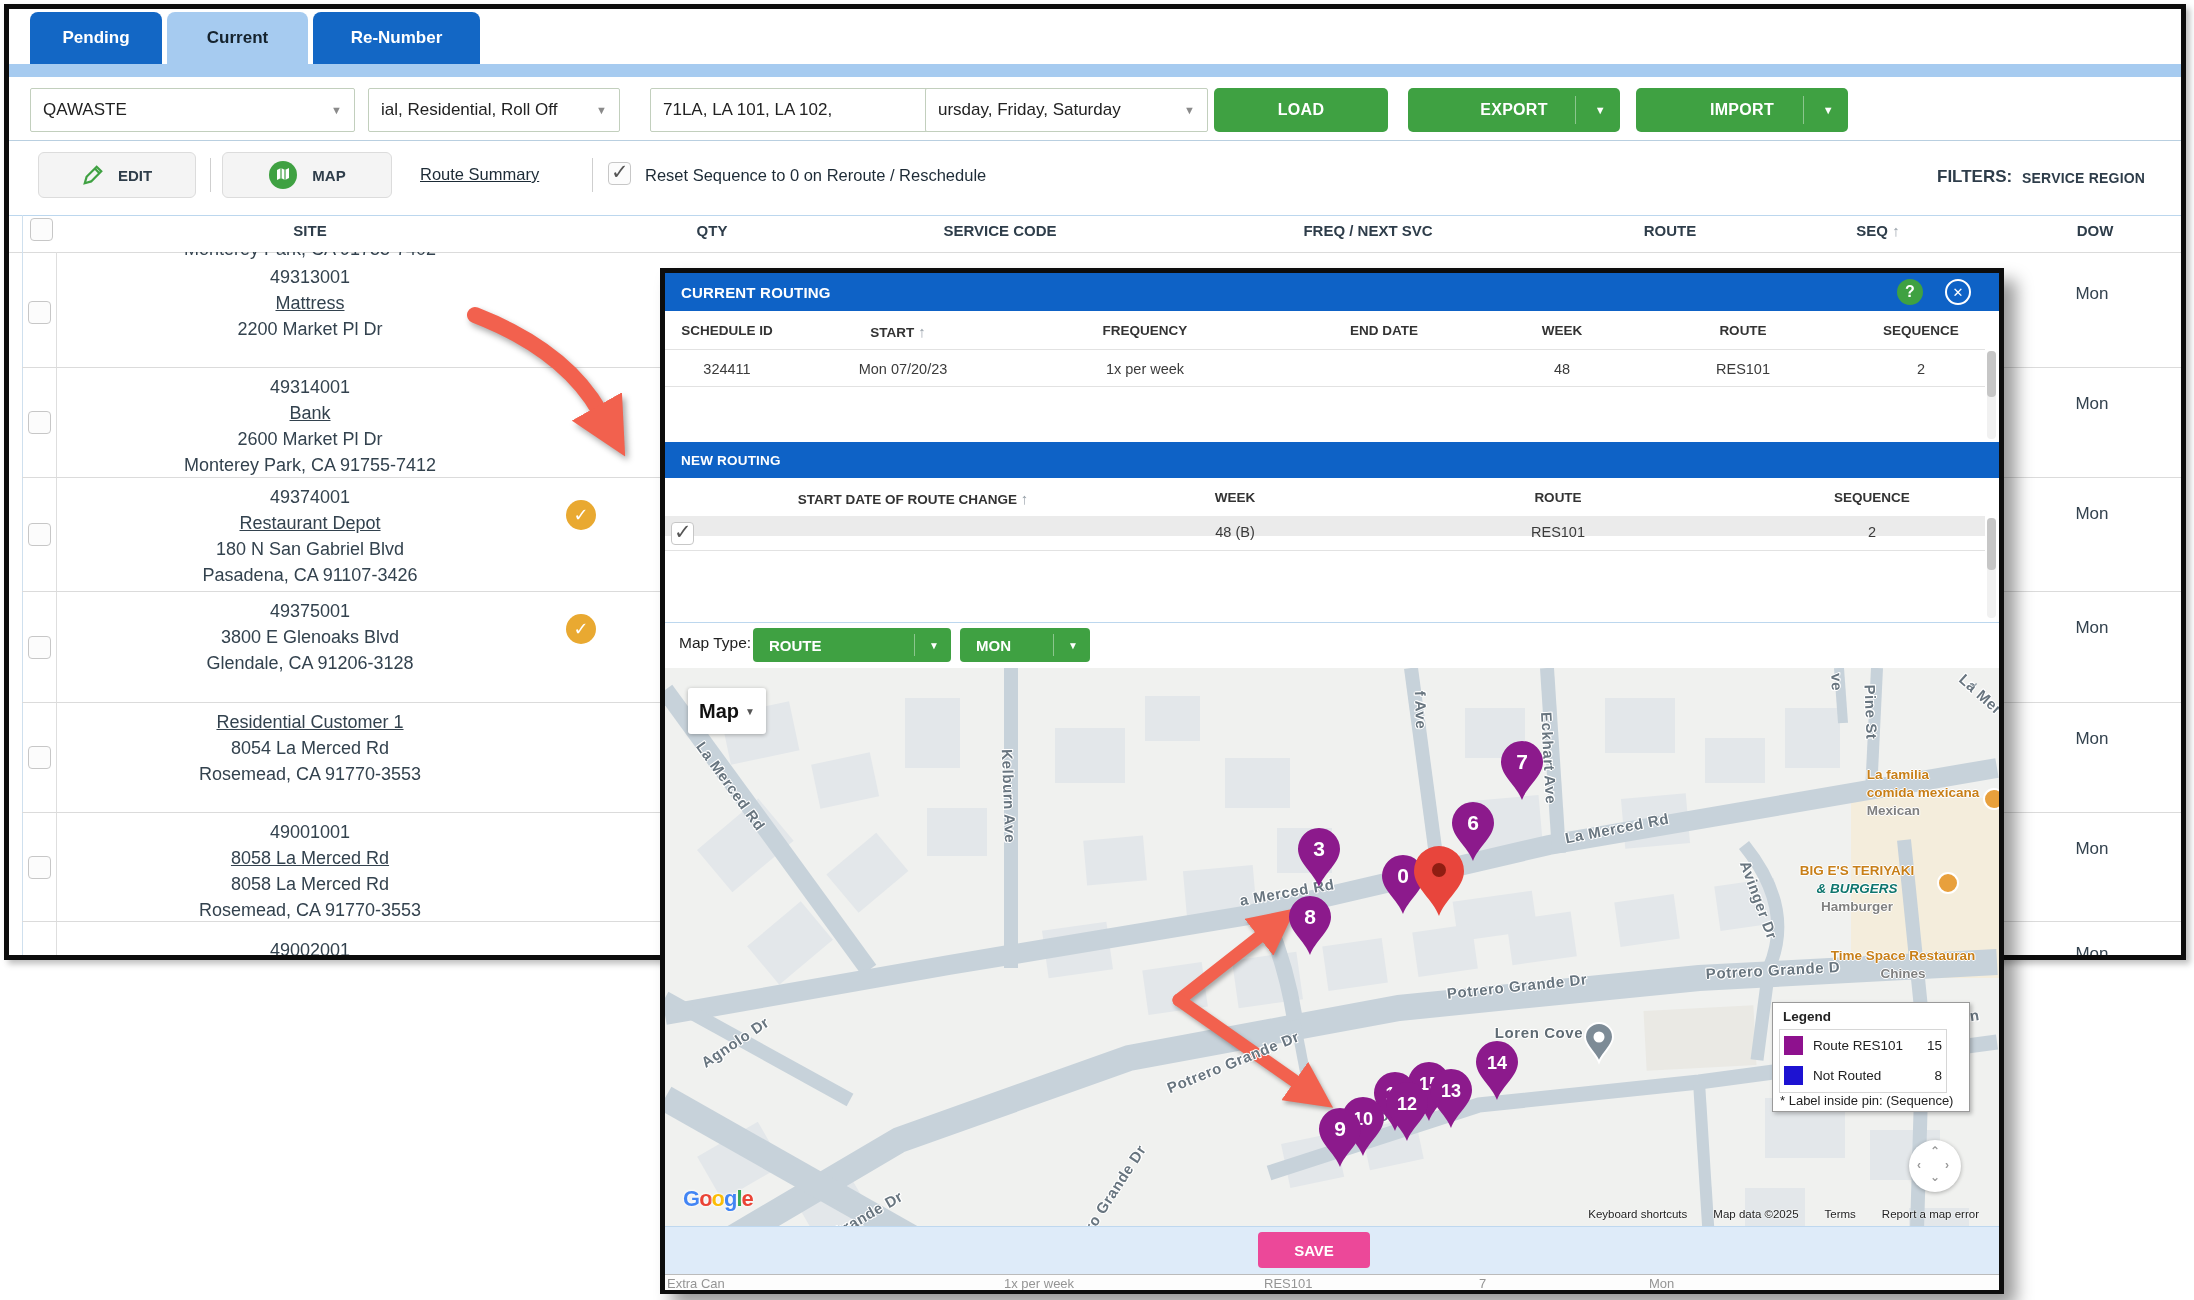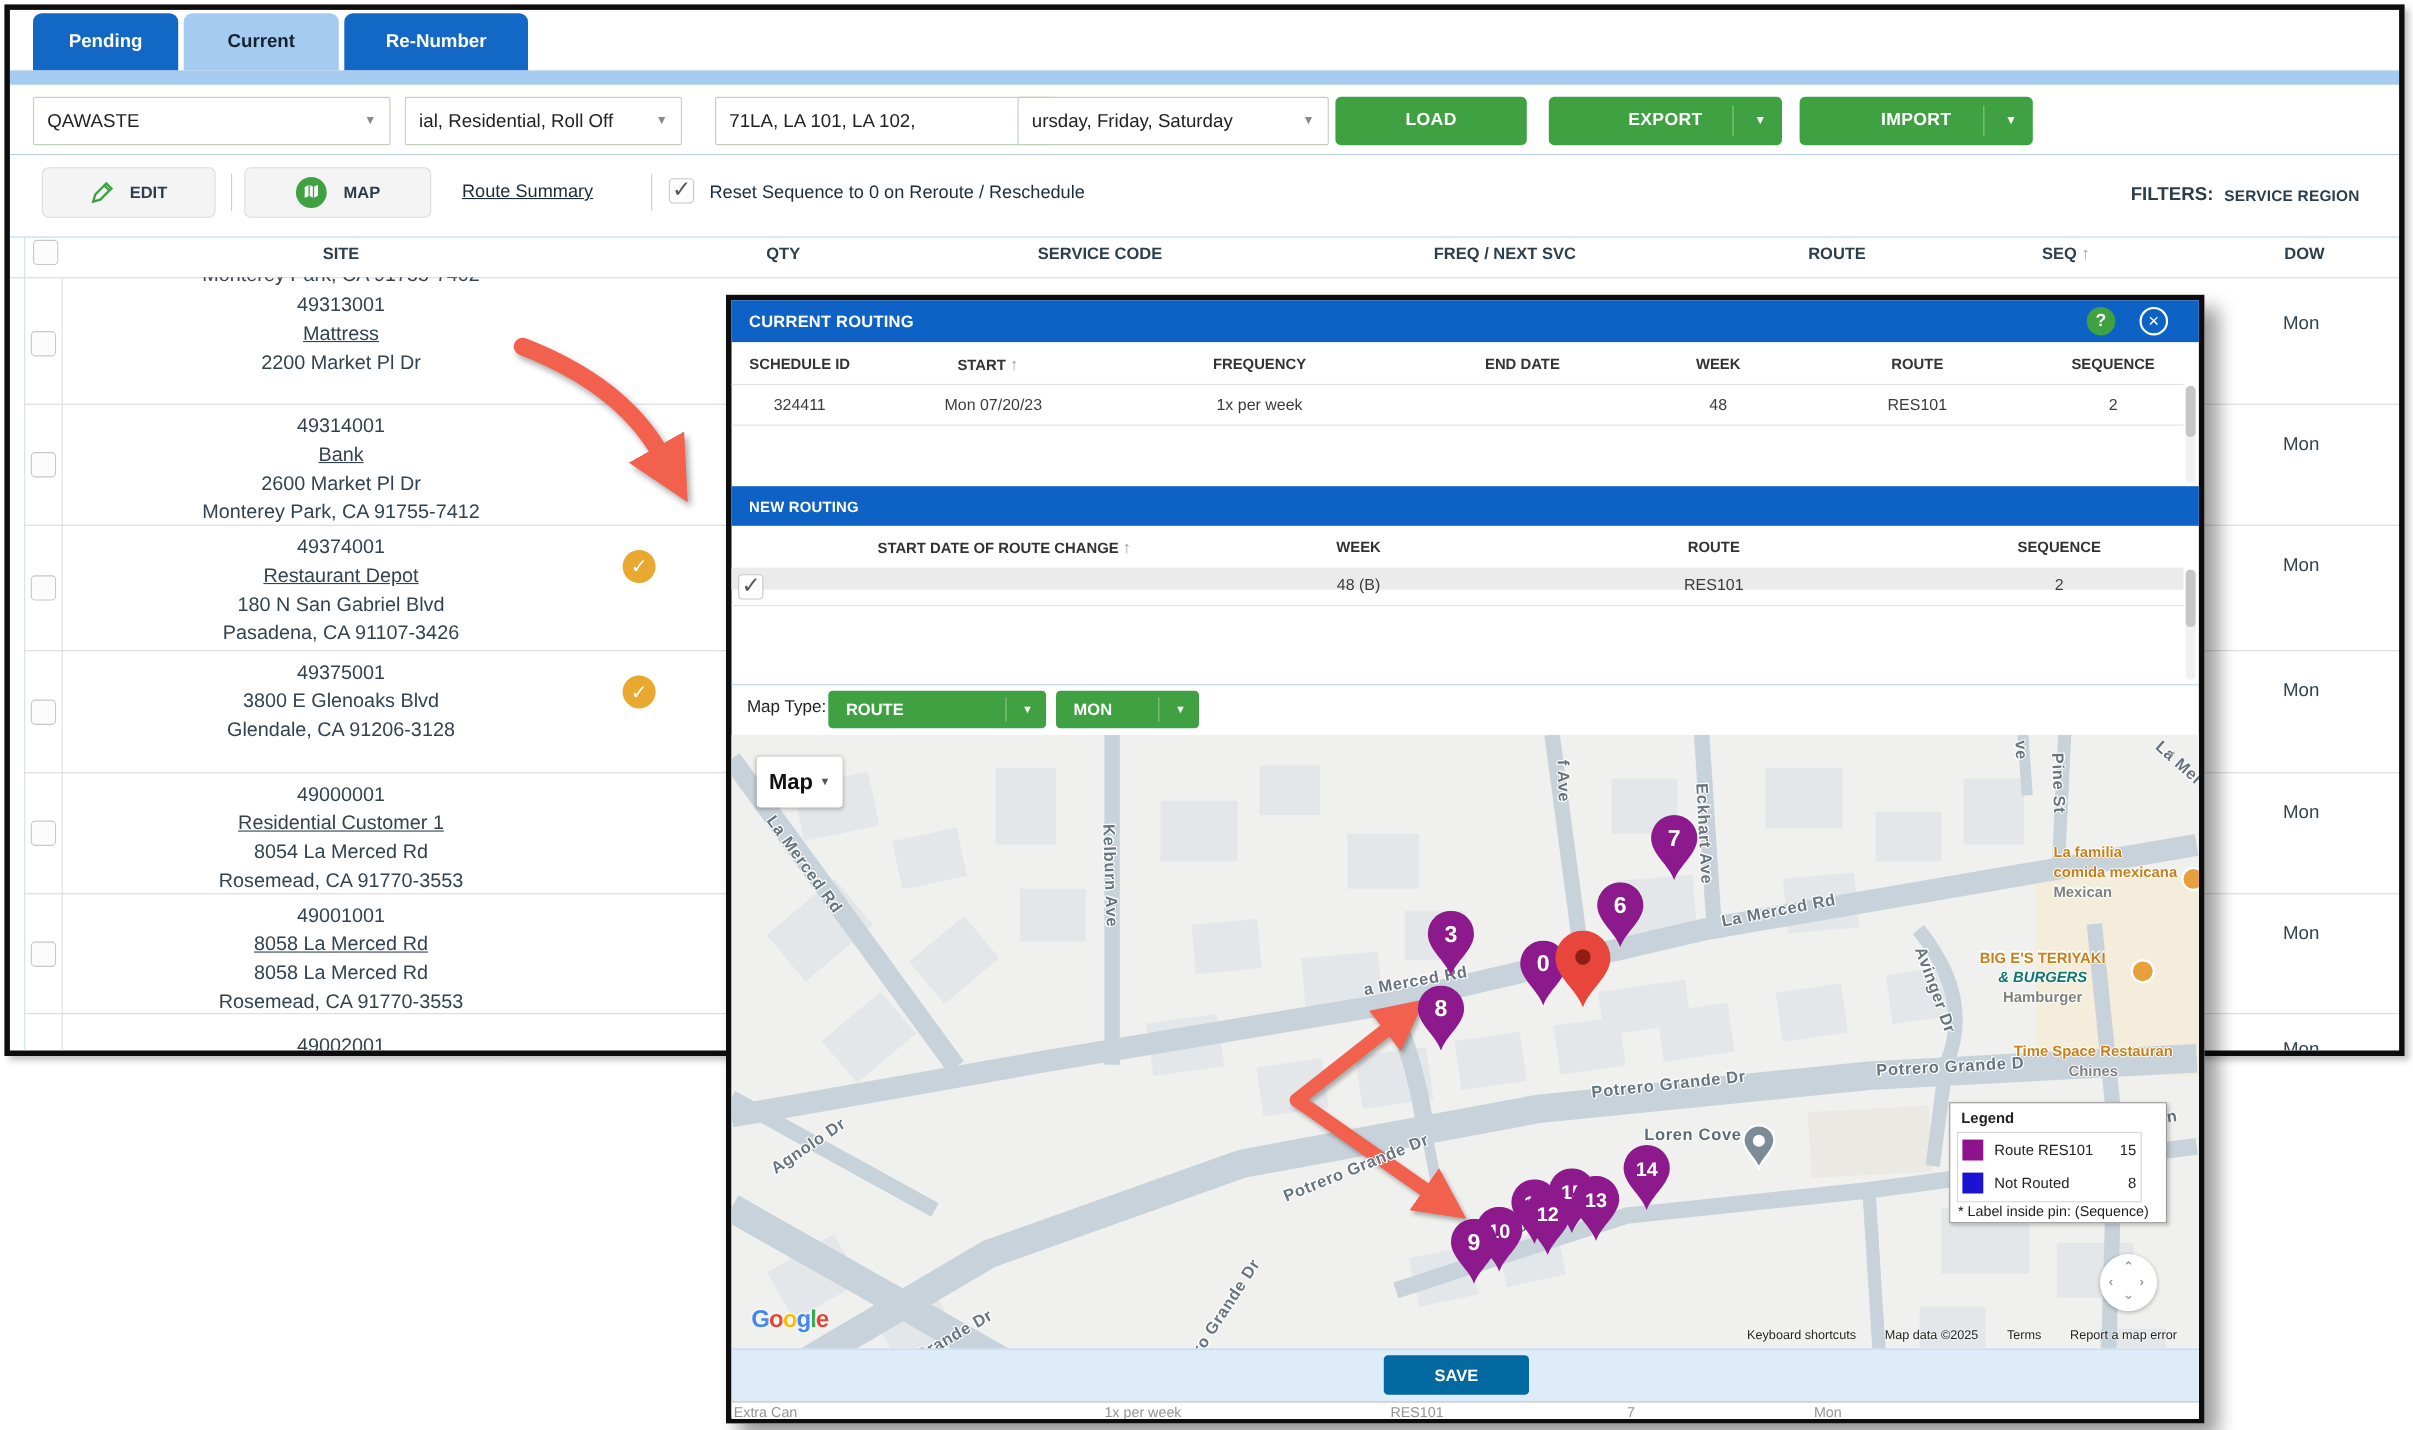--- a/index.html
+++ b/index.html
@@ -80,21 +80,21 @@
   .leg-row{display:flex;align-items:center;gap:10px;height:26px;padding:2px 4px;}
   .leg-sw{width:19px;height:19px;flex:0 0 19px;}
   #pan-ctl{position:absolute;left:1244px;top:472px;width:52px;height:52px;border-radius:50%;background:#fff;
     box-shadow:0 1px 4px rgba(0,0,0,.3);color:#9a9a9a;cursor:pointer;}
   .pan-a{position:absolute;font-size:12px;font-weight:bold;}
   #google-logo{position:absolute;left:18px;top:518px;font-size:22px;font-weight:bold;letter-spacing:-1px;
     text-shadow:0 0 3px #fff,0 0 3px #fff;}
   #attrib{position:absolute;right:20px;top:540px;display:flex;gap:26px;font-size:11.5px;color:#222;
     text-shadow:0 0 2px #fff,0 0 2px #fff;}
   #footer-bar{position:absolute;left:0;top:953px;width:1334px;height:48px;background:#DEEBF9;border-top:1px solid #bfd8ef;}
-  #save-btn{position:absolute;left:593px;top:5px;width:132px;height:36px;background:#0369a1;border-radius:4px;
+  #save-btn{position:absolute;left:593px;top:5px;width:112px;height:36px;background:#ec4899;border-radius:4px;
     color:#fff;font-weight:bold;font-size:15px;display:flex;align-items:center;justify-content:center;cursor:pointer;}
   #underlay-strip{position:absolute;left:0;top:1001px;width:1334px;height:15px;background:#fdfdfd;border-top:1px solid #bbb;overflow:hidden;}
   #underlay-strip span{position:absolute;top:1px;font-size:13px;color:#7a7a7a;opacity:.8;white-space:nowrap;}
   .clip-top{overflow:hidden;position:absolute;}
   .arrow-svg{position:absolute;filter:drop-shadow(3px 4px 3px rgba(0,0,0,.35));}
 </style>
 </head>
 <body>
 
 <div id="canvas">
@@ -214,21 +214,20 @@
               <div>49375001</div>
               <div>3800 E Glenoaks Blvd</div>
               <div>Glendale, CA 91206-3128</div>
             </div>
             <div class="badge">✓</div>
             <div class="dow-cell">Mon</div>
           </div>
           <div class="site-row" style="top: 703px; height: 110px;">
             <div class="cb" style="left: 6px; top: 43px;"></div>
             <div class="site-block">
-              <div>49000001</div>
               <div class="site-link">Residential Customer 1</div>
               <div>8054 La Merced Rd</div>
               <div>Rosemead, CA 91770-3553</div>
             </div>
             <div class="dow-cell">Mon</div>
           </div>
           <div class="site-row" style="top: 813px; height: 109px;">
             <div class="cb" style="left: 6px; top: 42.5px;"></div>
             <div class="site-block">
               <div>49001001</div>

